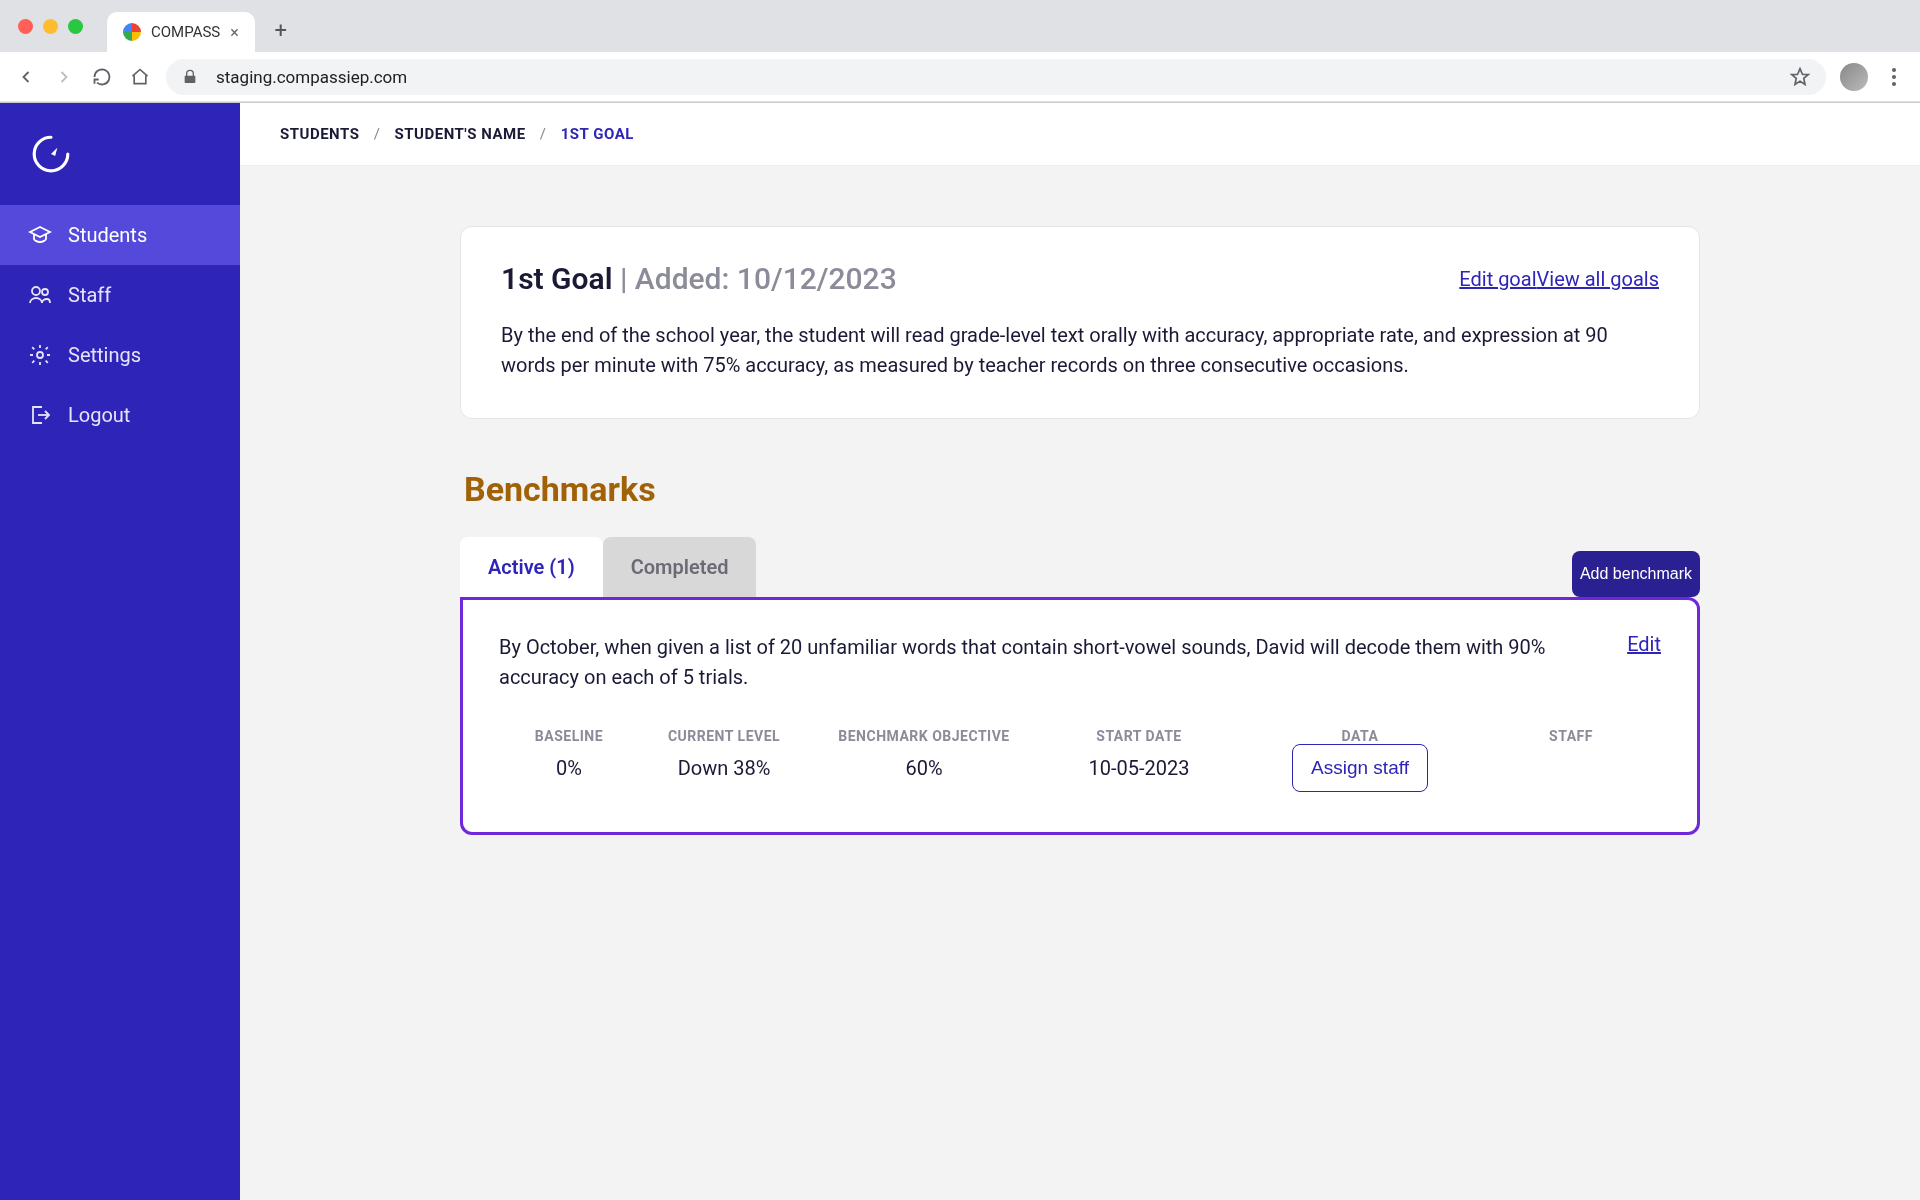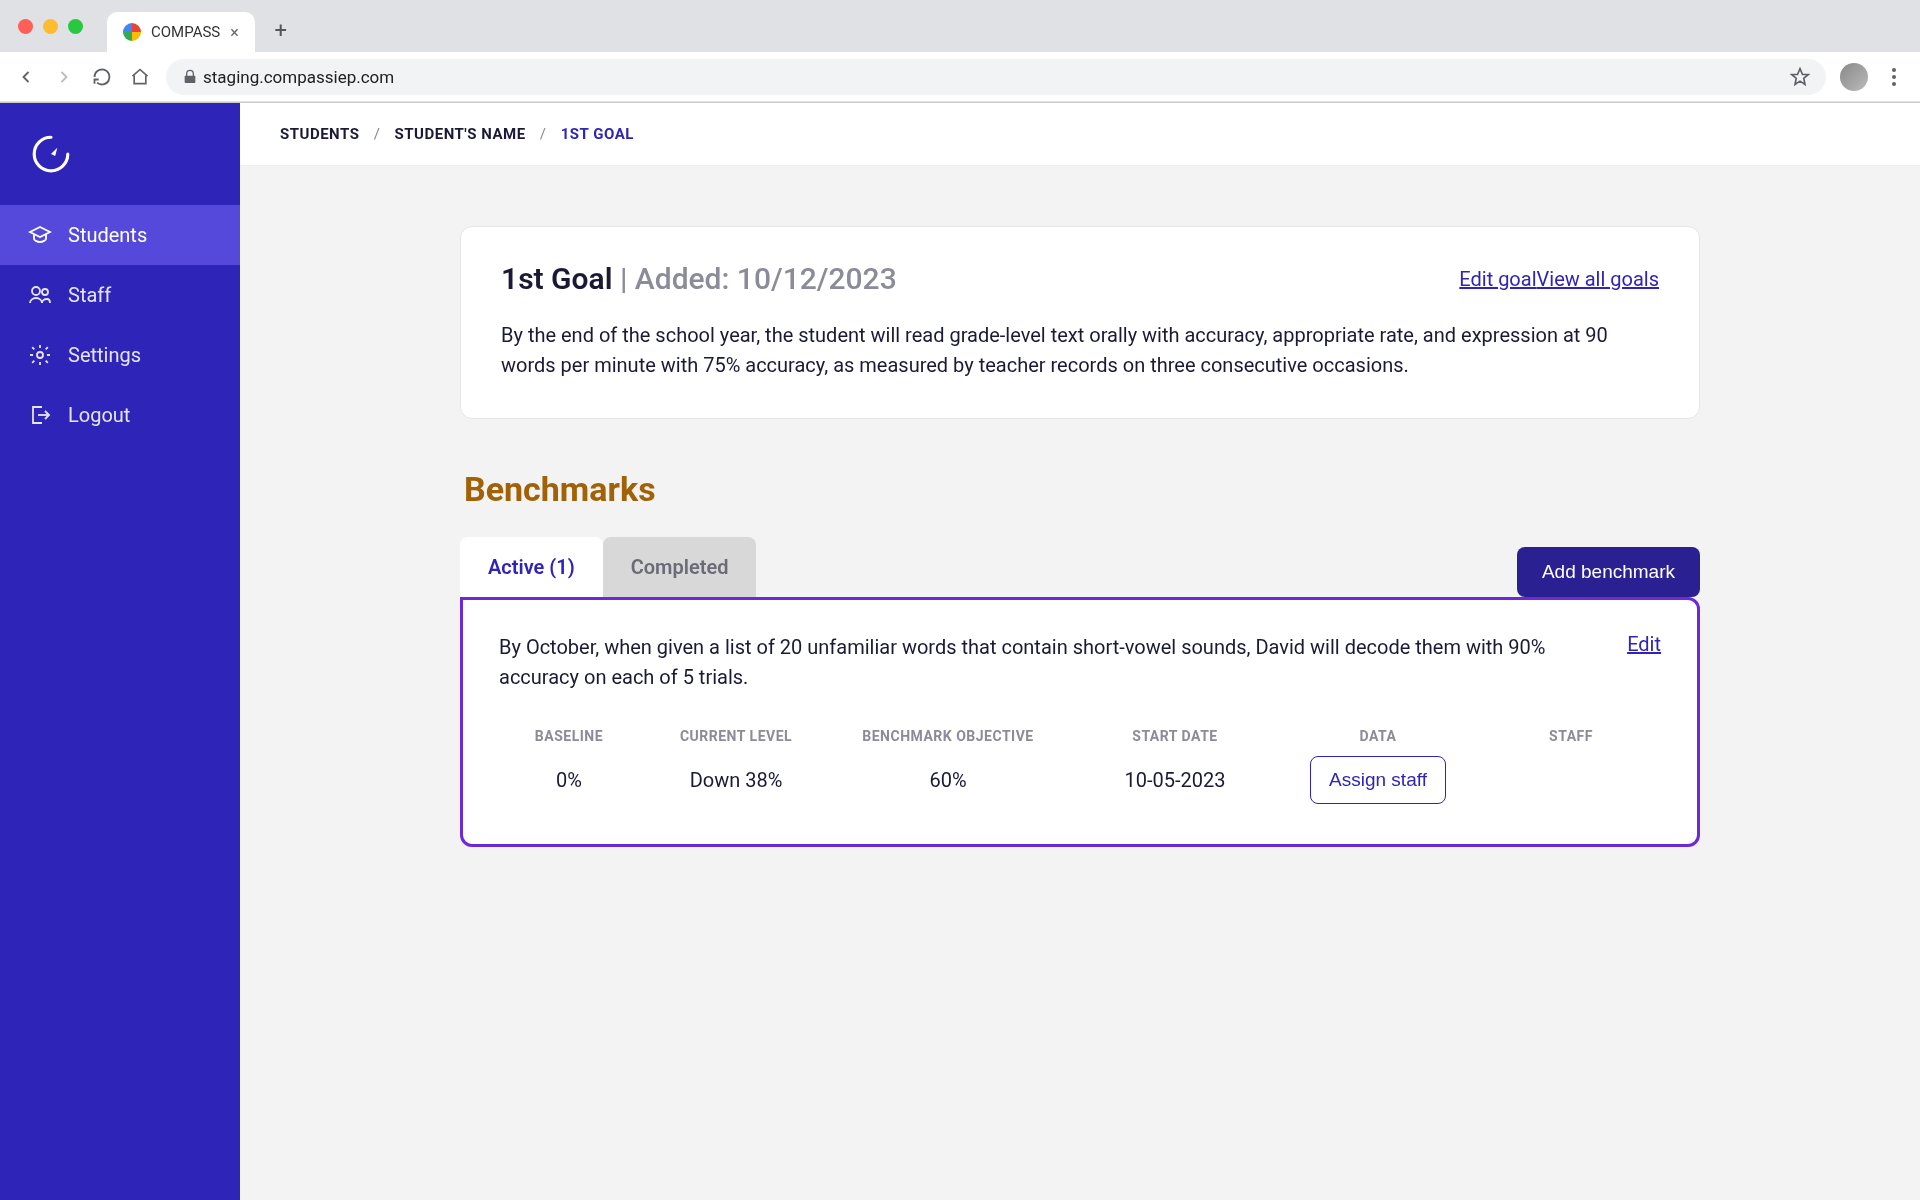--- a/index.html
+++ b/index.html
@@ -13,21 +13,21 @@
   .tlight.red { background: #ff5f57; }
   .tlight.yellow { background: #febc2e; }
   .tlight.green { background: #28c840; }
   .tab { background: #fff; border-radius: 10px 10px 0 0; padding: 10px 16px; display: flex; align-items: center; gap: 10px; font-size: 15px; color: #333; min-width: 140px; height: 40px; margin-top: 12px;}
   .tab .favicon { width: 18px; height: 18px; border-radius: 50%; background: conic-gradient(#ea4335 0 90deg,#fbbc05 90deg 180deg,#34a853 180deg 270deg,#4285f4 270deg 360deg); }
   .tab .close { color: #666; font-size: 16px; margin-left: auto; }
   .new-tab { width: 36px; height: 36px; display: flex; align-items: center; justify-content: center; color: #555; font-size: 22px; margin-top: 8px; }
   .addr-bar { background: #fff; display: flex; align-items: center; height: 50px; padding: 0 14px; gap: 14px; border-bottom: 1px solid #e0e0e0;}
   .nav-btn { width: 24px; height: 24px; display:flex; align-items:center; justify-content:center; color:#5f6368; }
   .nav-btn.disabled { color: #bdbdbd; }
-  .url-box { flex: 1; background: #f1f3f4; border-radius: 20px; height: 36px; display: flex; align-items: center; padding: 0 16px; gap: 5px; color: #202124; font-size: 17px; }
+  .url-box { flex: 1; background: #f1f3f4; border-radius: 20px; height: 36px; display: flex; align-items: center; padding: 0 16px; gap: 18px; color: #202124; font-size: 17px; }
   .url-box .lock { color:#5f6368; }
   .url-box .domain { color:#202124; }
   .star { color:#5f6368; margin-left:auto; }
   .avatar { width: 28px; height: 28px; border-radius: 50%; background: linear-gradient(135deg,#888,#bbb); }
   .menu-dots { width:24px; display:flex; flex-direction:column; align-items:center; gap:3px; }
   .menu-dots span { width:4px; height:4px; background:#5f6368; border-radius:50%; }
 
   
   .app { display:flex; height: calc(1200px - 102px); }
   .sidebar { width: 240px; background: #2e24b7; color:#fff; display:flex; flex-direction:column; padding-top: 20px; }
@@ -52,28 +52,28 @@
   .goal-links a { color:#2e24b7; font-size:20px; text-decoration:underline; cursor:pointer; }
   .goal-desc { font-size:20px; line-height:1.5; color:#1a1a36; }
 
   .benchmarks-section { margin-top: 50px; }
   .bench-title { font-size:34px; font-weight:700; color:#a16207; margin-bottom: 28px; padding-left:4px; }
   .tabs-row { display:flex; align-items:flex-end; justify-content:space-between; }
   .tabs { display:flex; }
   .tab-btn { padding: 18px 28px; font-size:20px; font-weight:600; border-radius:8px 8px 0 0; cursor:pointer; }
   .tab-btn.active { background:#fff; color:#2e24b7; }
   .tab-btn.inactive { background:#d8d8d8; color:#6b6b77; }
-  .add-bench { background:#2a2091; color:#fff; border:none; border-radius:8px; padding: 14px 25px; font-size:19px; font-weight:500; cursor:pointer; }
+  .add-bench { background:#2a2091; color:#fff; border:none; border-radius:8px; padding: 14px 8px; font-size:16px; font-weight:500; cursor:pointer; }
 
   .bench-card { background:#fff; border:3px solid #6d28d9; border-radius:0 12px 12px 12px; padding: 32px 36px 40px; }
   .bench-top { display:flex; gap:30px; }
   .bench-desc { font-size:20px; line-height:1.5; color:#1a1a36; flex:1; }
   .edit-link { color:#2e24b7; font-size:20px; text-decoration:underline; cursor:pointer; flex-shrink:0; }
 
-  .bench-grid { display:grid; grid-template-columns: 140px 170px 230px 200px 1fr 180px; gap: 12px; margin-top: 36px; align-items:center; }
+  .bench-grid { display:grid; grid-template-columns: 140px 170px 230px 200px 1fr 180px; gap: 0; margin-top: 36px; align-items:center; }
   .col-head { font-size:14px; font-weight:700; letter-spacing:0.5px; color:#8b8b99; text-align:center; }
   .col-val { font-size:20px; color:#1a1a36; text-align:center; }
   .data-btns { display:flex; gap:18px; justify-content:center; }
   .outline-btn { background:#fff; border:1.5px solid #2e24b7; color:#2e24b7; border-radius:8px; padding:12px 18px; font-size:19px; cursor:pointer; }
   .staff-cell { display:flex; justify-content:center; }
 
   svg { display:block; }
 </style>
 </head>
 <body>

